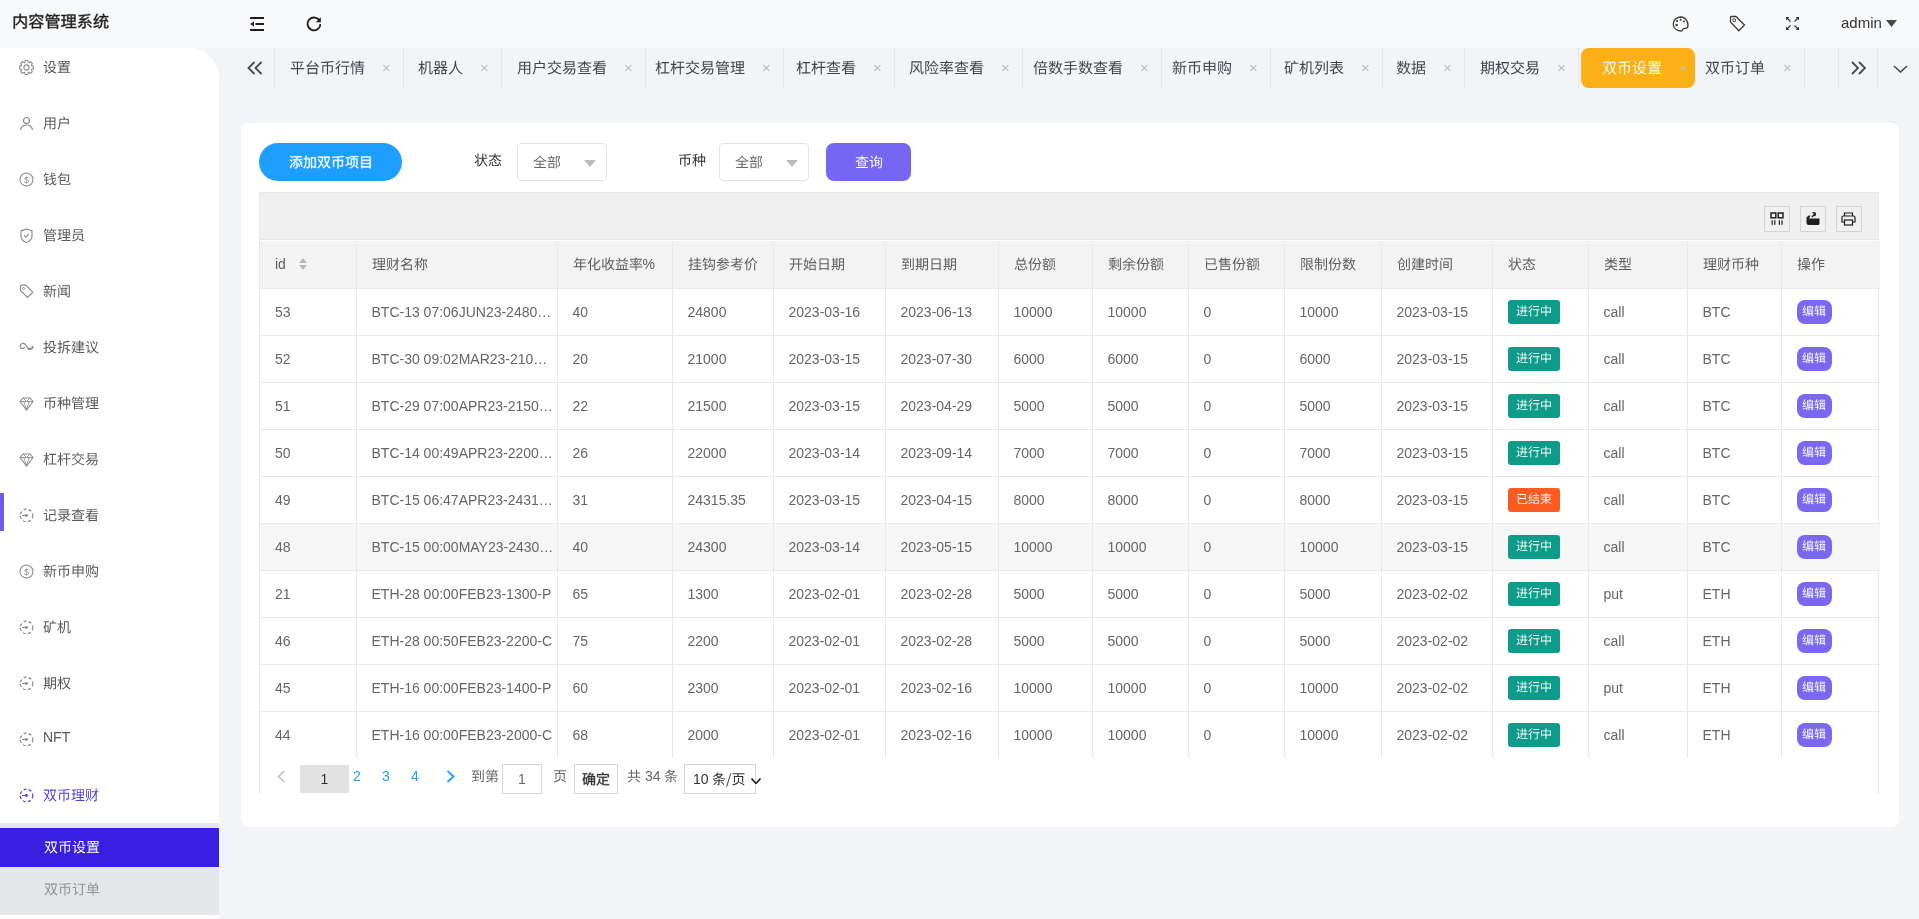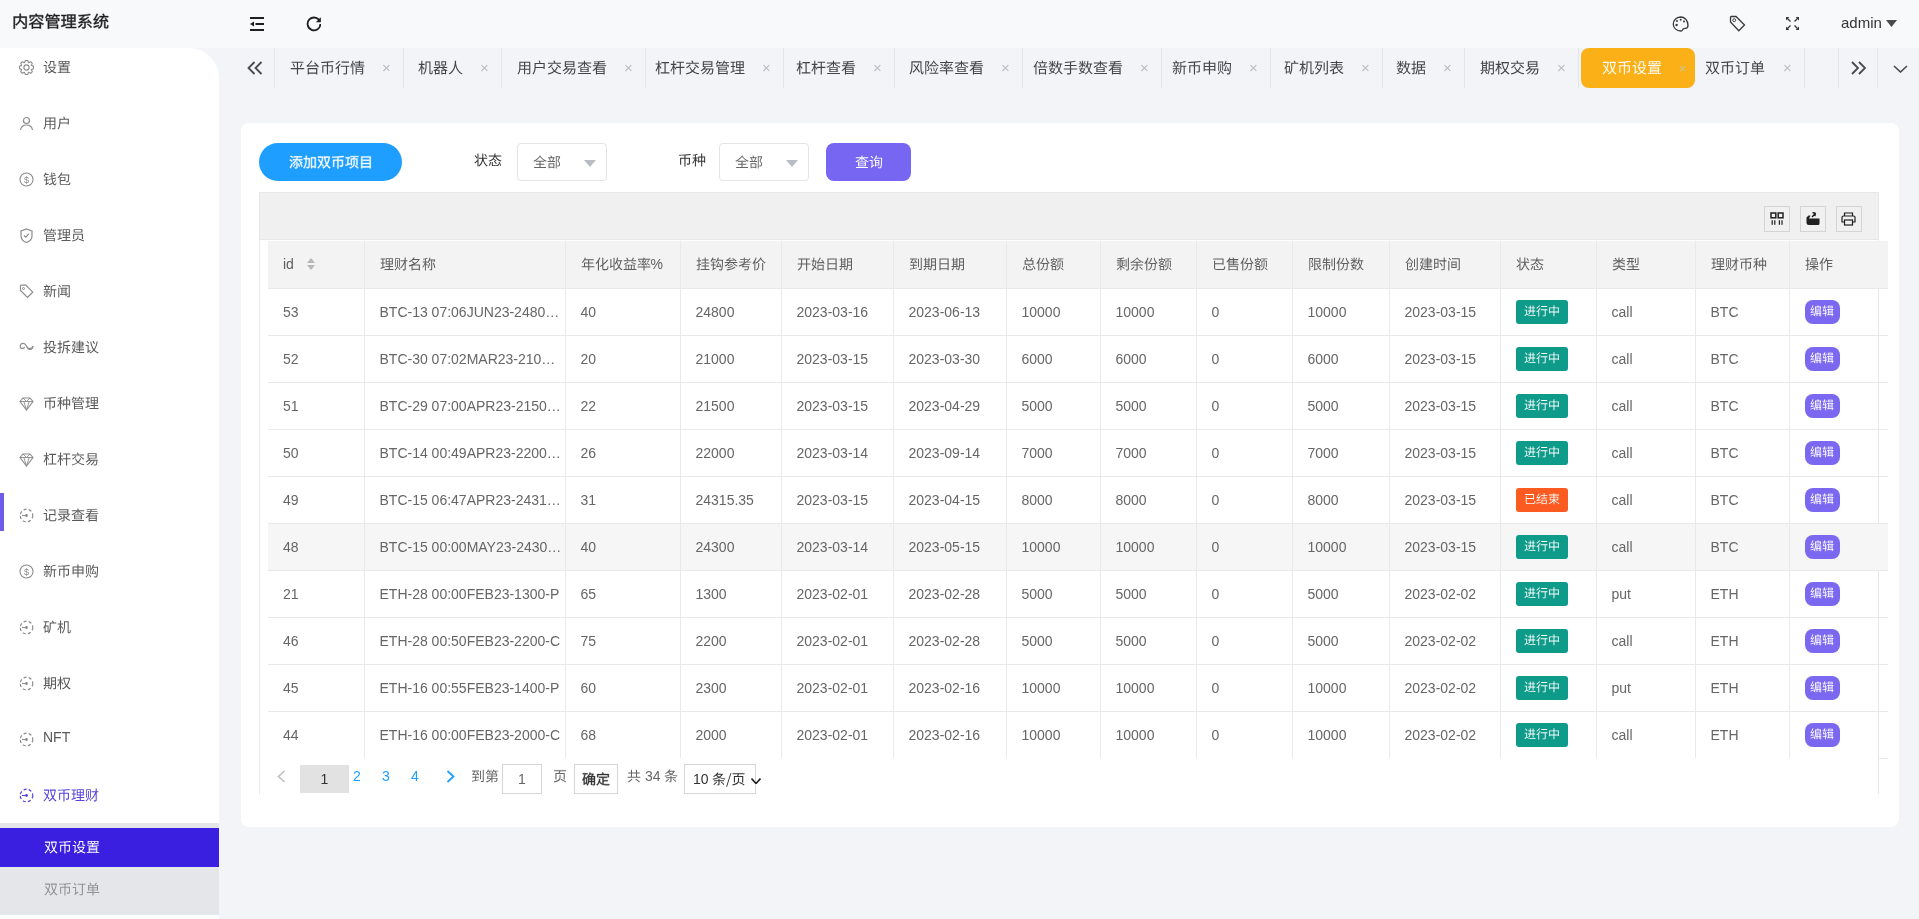--- a/index.html
+++ b/index.html
@@ -31,21 +31,21 @@
   #card { position:absolute; left:241px; top:123px; width:1658px; height:704px; background:#fff; border-radius:8px; }
   #addbtn { position:absolute; left:18px; top:20px; width:143px; height:38px; background:#1e9fff; color:#fff; border-radius:19px; text-align:center; line-height:38px; font-weight:bold; }
   .flabel { position:absolute; top:29px; color:#333; }
   .fsel { position:absolute; top:20px; width:90px; height:38px; border:1px solid #e4e4e4; border-radius:4px; background:#fff; color:#666; line-height:36px; padding-left:15px; }
   .fsel .caret { position:absolute; right:10px; top:16px; width:0; height:0; border:6px solid transparent; border-top:7px solid #b9bcc2; }
   #qbtn { position:absolute; left:585px; top:20px; width:85px; height:38px; background:#7766f2; color:#fff; border-radius:8px; text-align:center; line-height:38px; }
   
   #twidget { position:absolute; left:18px; top:69px; width:1620px; height:602px; border:1px solid #e8e8e8; background:#fff; }
   #toolbar { position:absolute; left:0; top:0; width:1618px; height:47px; background:#f0f0f0; border-bottom:1px solid #e6e6e6; }
   .tbtn { position:absolute; top:13px; width:26px; height:26px; border:1px solid #d4d4d4; background:transparent; }
-  table { border-collapse:collapse; table-layout:fixed; width:1618px; position:absolute; top:48px; left:8px; }
+  table { border-collapse:collapse; table-layout:fixed; width:1618px; position:absolute; top:48px; left:0; }
   th, td { height:47px; border-right:1px solid #e9e9e9; border-bottom:1px solid #e9e9e9; padding:0 0 0 15px; text-align:left; font-weight:normal; overflow:hidden; white-space:nowrap; }
   th { background:#f3f3f4; color:#5e5e5e; }
   td { color:#666; }
   th:last-child, td:last-child { border-right:none; }
   tr.hov td { background:#f6f6f6; }
   .badge { display:inline-block; height:24px; line-height:24px; padding:0 8px; border-radius:3px; background:#0f9b8a; color:#fff; font-size:12px; }
   .badge.end { background:#fb5a20; }
   .chip { display:inline-block; width:35px; height:24px; line-height:24px; text-align:center; border-radius:8px; background:#7b68f0; color:#fff; font-size:12px; }
   
   #pager { position:absolute; left:0; top:565px; width:1618px; height:37px; background:#fff; overflow:hidden; }
@@ -770,25 +770,25 @@
             <td>BTC</td>
             <td><span class="chip"><svg class="cj" style="width:24.0px;height:14.4px" viewBox="0 -950 2000 1200" fill="#fff">
                   <g transform="scale(1,-1)">
                     <use href="#g7F16" x="0"></use>
                     <use href="#g8F91" x="1000"></use>
                   </g>
                 </svg></span></td>
           </tr>
           <tr>
             <td>52</td>
-            <td>BTC-30 07:02MAR23-210…</td>
+            <td>BTC-30 09:02MAR23-210…</td>
             <td>20</td>
             <td>21000</td>
             <td>2023-03-15</td>
-            <td>2023-03-30</td>
+            <td>2023-07-30</td>
             <td>6000</td>
             <td>6000</td>
             <td>0</td>
             <td>6000</td>
             <td>2023-03-15</td>
             <td><span class="badge"><svg class="cj" style="width:36.0px;height:14.4px" viewBox="0 -950 3000 1200" fill="#fff">
                   <g transform="scale(1,-1)">
                     <use href="#g8FDB" x="0"></use>
                     <use href="#g884C" x="1000"></use>
                     <use href="#g4E2D" x="2000"></use>
@@ -966,21 +966,21 @@
             <td>ETH</td>
             <td><span class="chip"><svg class="cj" style="width:24.0px;height:14.4px" viewBox="0 -950 2000 1200" fill="#fff">
                   <g transform="scale(1,-1)">
                     <use href="#g7F16" x="0"></use>
                     <use href="#g8F91" x="1000"></use>
                   </g>
                 </svg></span></td>
           </tr>
           <tr>
             <td>45</td>
-            <td>ETH-16 00:55FEB23-1400-P</td>
+            <td>ETH-16 00:00FEB23-1400-P</td>
             <td>60</td>
             <td>2300</td>
             <td>2023-02-01</td>
             <td>2023-02-16</td>
             <td>10000</td>
             <td>10000</td>
             <td>0</td>
             <td>10000</td>
             <td>2023-02-02</td>
             <td><span class="badge"><svg class="cj" style="width:36.0px;height:14.4px" viewBox="0 -950 3000 1200" fill="#fff">

